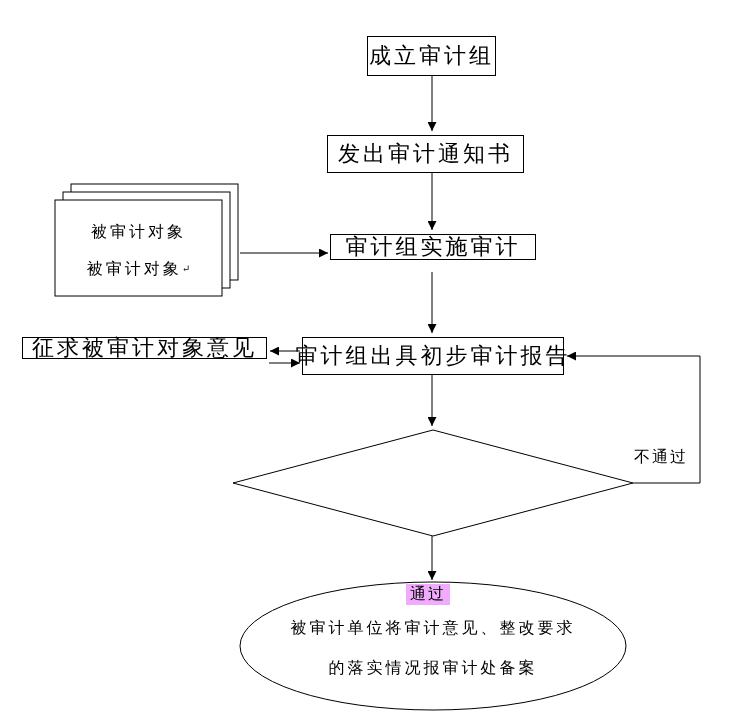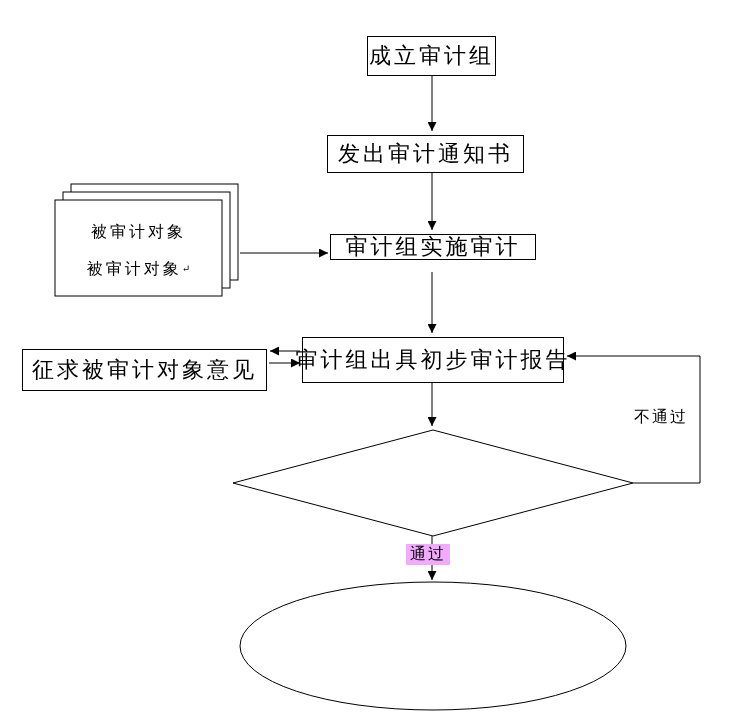--- a/index.html
+++ b/index.html
@@ -31,20 +31,21 @@
     text-align: center;
     font-size: 16px;
     letter-spacing: 3px;
     white-space: nowrap;
   }
   .edge-label {
     position: absolute;
     font-size: 16px;
     letter-spacing: 2px;
     white-space: nowrap;
+    margin-top: 40px;
   }
   .edge-label.on-line {
     background: #f0abfc;
     padding: 0 4px;
   }
   .ret { font-size: 10px; letter-spacing: 0; vertical-align: 2px; }
 </style>
 </head>
 <body>
 
@@ -77,28 +78,32 @@
       <ellipse cx="433" cy="646" rx="193" ry="64"></ellipse>
     </g>
   </svg>
 
   <div class="node" style="left:367px; top:36px; width:129px; height:40px;">成立审计组</div>
 
   <div class="node" style="left:327px; top:135px; width:197px; height:38px;">发出审计通知书</div>
 
   <div class="node" style="left:330px; top:234px; width:206px; height:26px;">审计组实施审计</div>
 
-  <div class="node" style="left:302px; top:337px; width:262px; height:46px;">审计组出具初步审计报告</div>
+  <div class="node" style="left:302px; top:337px; width:262px; height:38px;">审计组出具初步审计报告</div>
 
-  <div class="node" style="left:22px; top:337px; width:245px; height:42px;margin-top:12px;">征求被审计对象意见</div>
+  <div class="node" style="left:22px; top:337px; width:245px; height:22px;">征求被审计对象意见</div>
 
   <div class="overlay" style="left:55px; top:213px; width:167px; line-height:37px;">
     <div>被审计对象</div>
     <div><span>被审计对象</span><span class="ret">↵</span></div>
   </div>
 
 
+  <div class="overlay" style="left:240px; top:608px; width:386px; line-height:40px;">
+    <div>被审计单位将审计意见、整改要求</div>
+    <div>的落实情况报审计处备案</div>
+  </div>
 
   <div class="edge-label" style="left:634px; top:407px;">不通过</div>
 
   <div class="edge-label on-line" style="left:406px; top:544px;">通过</div>
 
 </div>
 
 </body></html>

